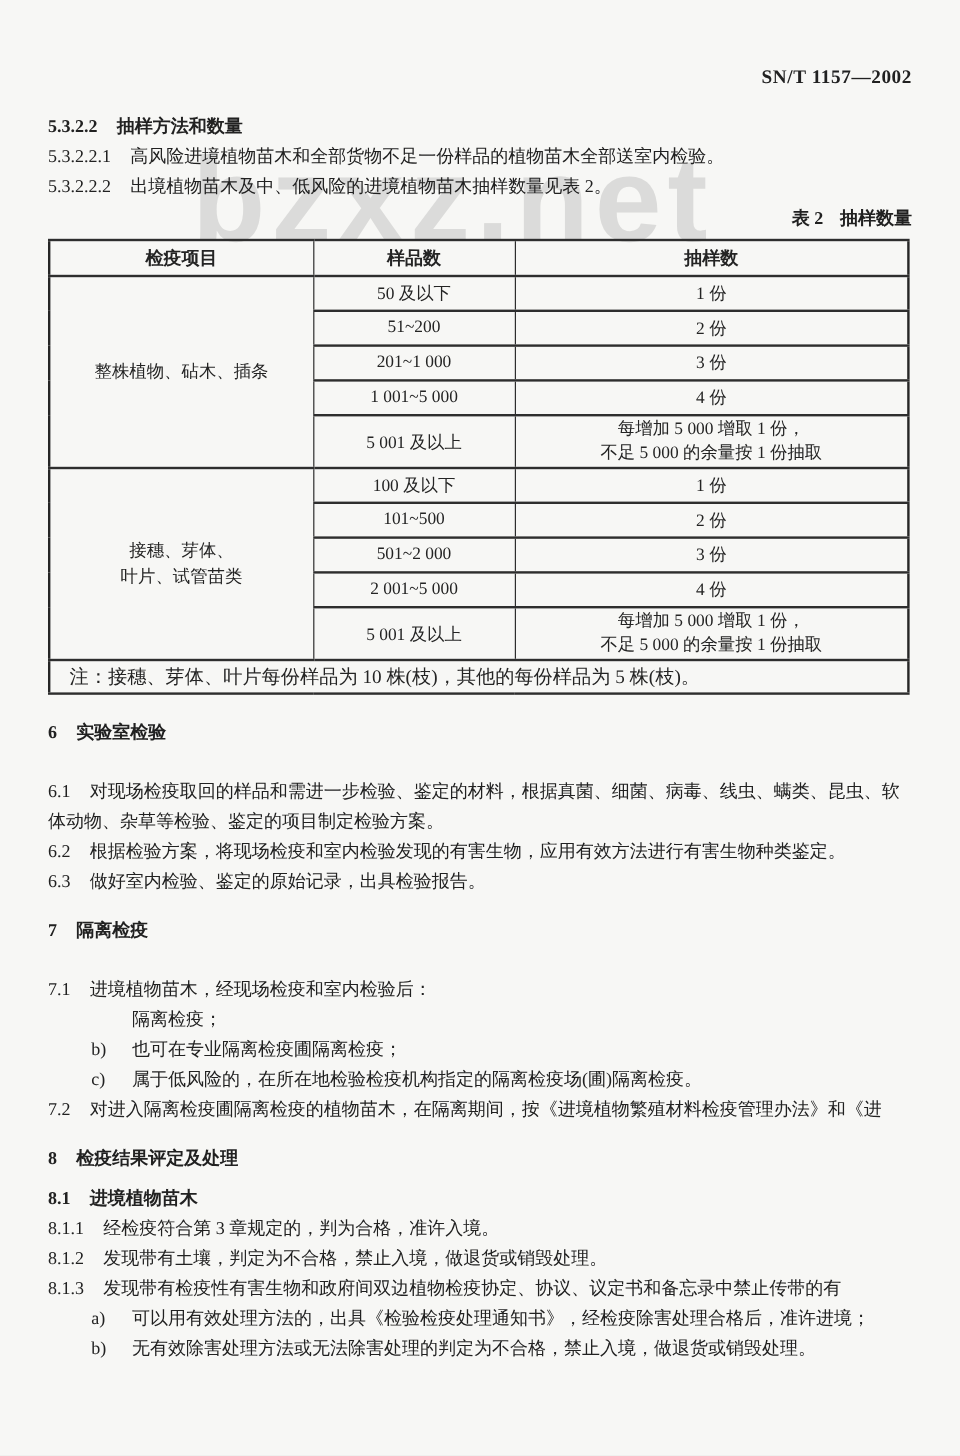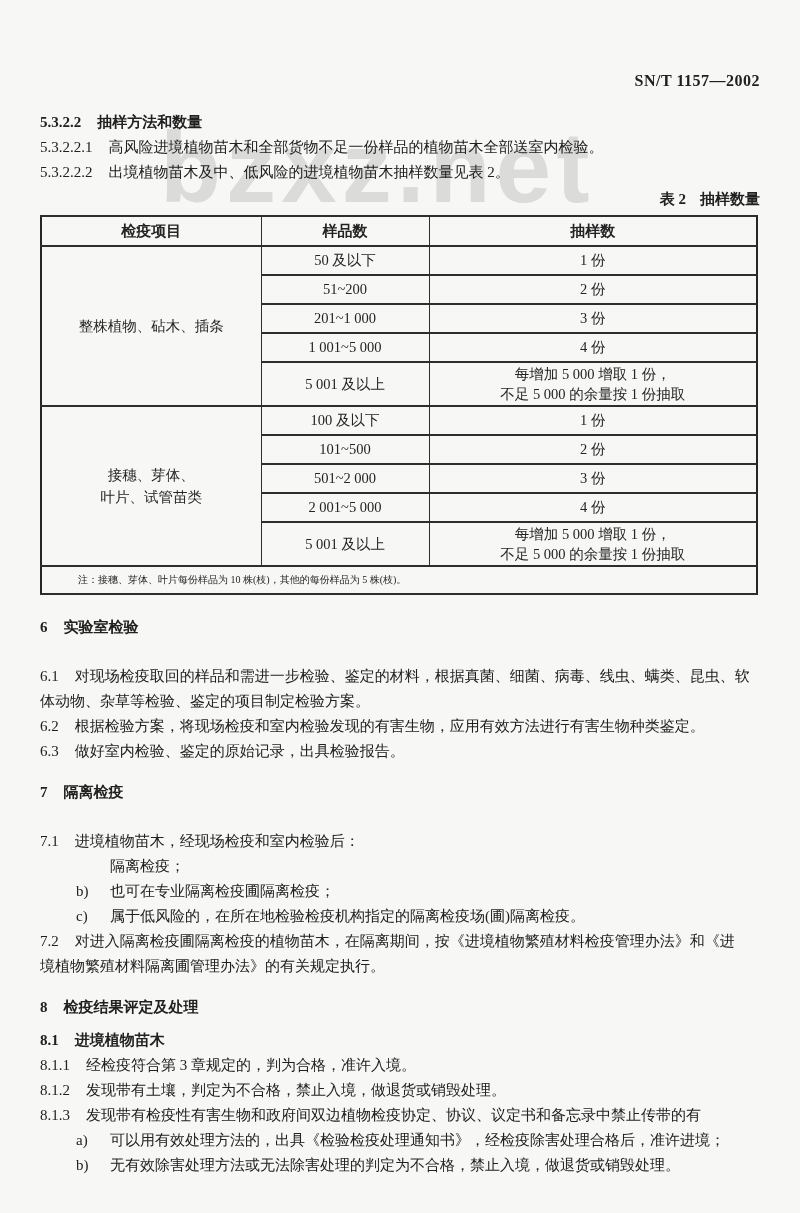--- a/index.html
+++ b/index.html
@@ -9,38 +9,38 @@
     font-family:"Liberation Serif","DejaVu Serif",serif;
     color:#212121;
   }
   .watermark {
     position:absolute; left:160px; top:110px; z-index:0;
     font-family:"Liberation Sans","DejaVu Sans",sans-serif;
     font-weight:bold; font-size:100px; letter-spacing:5px;
     color:rgba(155,155,155,0.30); user-select:none;
   }
   .content { position:relative; z-index:1; padding:0 40px 0 40px; font-size:15px; }
-  .docnum { padding-top:72px; text-align:right; font-weight:700; font-size:16px; letter-spacing:0.5px; }
+  .docnum { padding-top:56px; text-align:right; font-weight:700; font-size:16px; letter-spacing:0.5px; }
   .line { line-height:25px; white-space:pre; }
   .bold { font-weight:700; }
   .num { margin-right:16px; }
   .intro { margin-top:20px; }
   .tbl-title { margin-top:4px; line-height:21px; text-align:right; font-weight:700; }
   .tbl-title .tlabel { margin-right:14px; }
   table.t2 { margin-top:5px; width:716px; border-collapse:collapse; table-layout:fixed; border:2px solid #262626; }
   .t2 th, .t2 td {
     border-left:1px solid #2e2e2e; border-right:1px solid #2e2e2e;
     border-top:2px solid #2e2e2e; border-bottom:2px solid #2e2e2e;
     text-align:center; padding:0; font-size:14.5px; color:#242424;
   }
   .t2 th { height:28px; font-weight:700; font-size:15px; }
   .t2 td { height:27px; }
   .t2 td.twoline { height:42px; line-height:20px; }
   .t2 td.itemcell { vertical-align:middle; line-height:22px; }
-  .t2 tr.noterow td { height:26px; text-align:left; padding-left:36px; font-size:10px; }
+  .t2 tr.noterow td { height:26px; text-align:left; padding-left:16px; font-size:16px; }
   .sec-h { margin-top:20px; line-height:25px; font-weight:700; white-space:pre; }
   .sec-h.tight { margin-top:16px; }
   .para { margin-top:24px; }
   .para.small { margin-top:8px; }
   .li { padding-left:36px; }
   .li .li-label { display:inline-block; width:34px; }
   .li-cont { padding-left:70px; }
 </style>
 </head>
 <body>
@@ -142,21 +142,20 @@
     </div>
 
     <div>
       <div class="sec-h tight"><span class="num">7</span><span>隔离检疫</span></div>
       <div class="para">
         <div class="line"><span class="num">7.1</span><span>进境植物苗木，经现场检疫和室内检验后：</span></div>
         <div class="line li-cont">隔离检疫；</div>
         <div class="line li"><span class="li-label">b)</span><span>也可在专业隔离检疫圃隔离检疫；</span></div>
         <div class="line li"><span class="li-label">c)</span><span>属于低风险的，在所在地检验检疫机构指定的隔离检疫场(圃)隔离检疫。</span></div>
         <div class="line"><span class="num">7.2</span><span>对进入隔离检疫圃隔离检疫的植物苗木，在隔离期间，按《进境植物繁殖材料检疫管理办法》和《进</span></div>
-        <div class="line">境植物繁殖材料隔离圃管理办法》的有关规定执行。</div>
       </div>
     </div>
 
     <div>
       <div class="sec-h tight"><span class="num">8</span><span>检疫结果评定及处理</span></div>
       <div class="para small">
         <div class="line bold"><span class="num">8.1</span><span>进境植物苗木</span></div>
         <div class="line"><span class="num">8.1.1</span><span>经检疫符合第 3 章规定的，判为合格，准许入境。</span></div>
         <div class="line"><span class="num">8.1.2</span><span>发现带有土壤，判定为不合格，禁止入境，做退货或销毁处理。</span></div>
         <div class="line"><span class="num">8.1.3</span><span>发现带有检疫性有害生物和政府间双边植物检疫协定、协议、议定书和备忘录中禁止传带的有</span></div>

